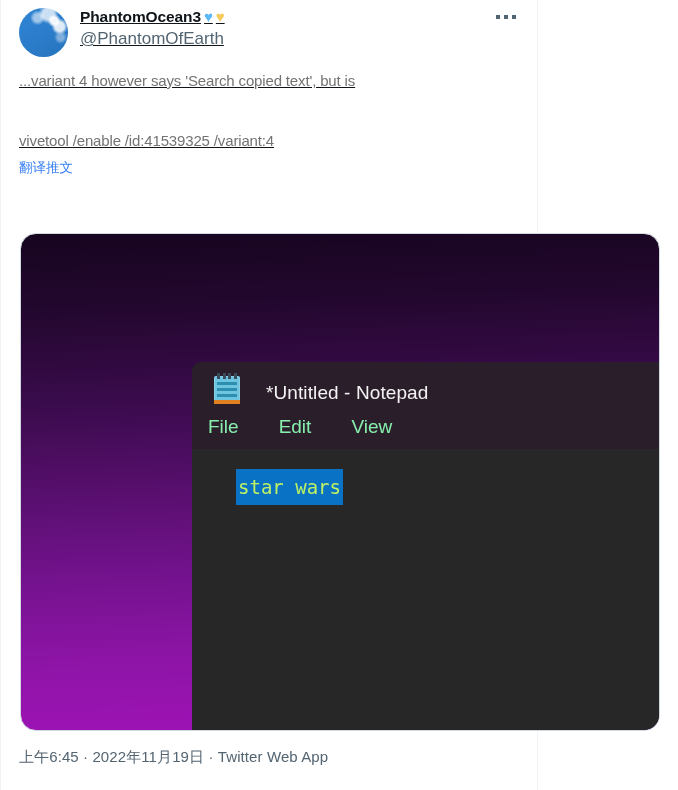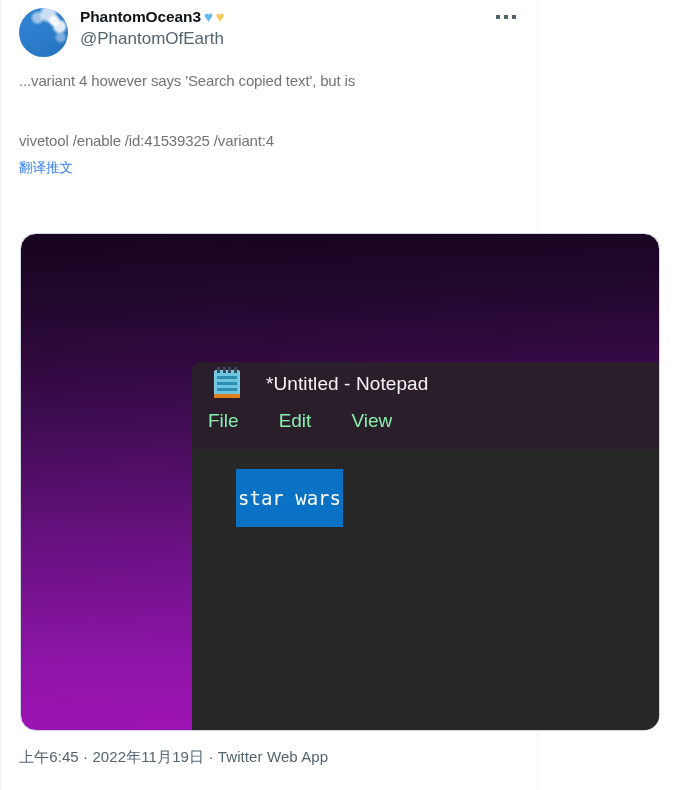--- a/index.html
+++ b/index.html
@@ -15,20 +15,21 @@
     overflow: hidden;
   }
 
   .tweet {
     position: relative;
     width: 538px;
     height: 790px;
     box-sizing: border-box;
     border-left: 1px solid #eff3f4;
     border-right: 1px solid #eff3f4;
+    text-decoration: underline;
   }
 
   
   .tweet-header {
     display: flex;
     align-items: flex-start;
     padding: 6px 14px 0 18px;
     height: 56px;
     box-sizing: border-box;
   }
@@ -145,22 +146,22 @@
     overflow: hidden;
   }
   .np-titlebar {
     background: #2b1e2b;
     height: 87px;
     position: relative;
     border-top-left-radius: 9px;
   }
   .np-title-row {
     display: flex;
-    align-items: center;
-    padding-top: 8px;
+    align-items: flex-end;
+    padding-top: 14px;
     padding-left: 22px;
   }
   .np-icon {
     width: 26px;
     height: 28px;
     position: relative;
     flex: 0 0 26px;
     background: #6ec5e0;
     border-radius: 2px;
     box-shadow: inset 0 0 0 1px rgba(255,255,255,0.18);
@@ -213,23 +214,23 @@
     position: absolute;
     top: 87px; left: 0; right: 0; bottom: 0;
     background: #272727;
   }
   .np-text-line {
     position: absolute;
     left: 44px;
     top: 20px;
     font-family: "DejaVu Sans Mono", "Liberation Mono", monospace;
     font-size: 19px;
-    color: #ffffff;
+    color: #bef264;
     background: #0a72c4;
-    padding: 18px 2px;
+    padding: 7px 2px;
     letter-spacing: 0px;
     white-space: pre;
   }
 
   
   .tweet-footer {
     position: absolute;
     left: 18px;
     top: 748px;
     font-size: 15px;

